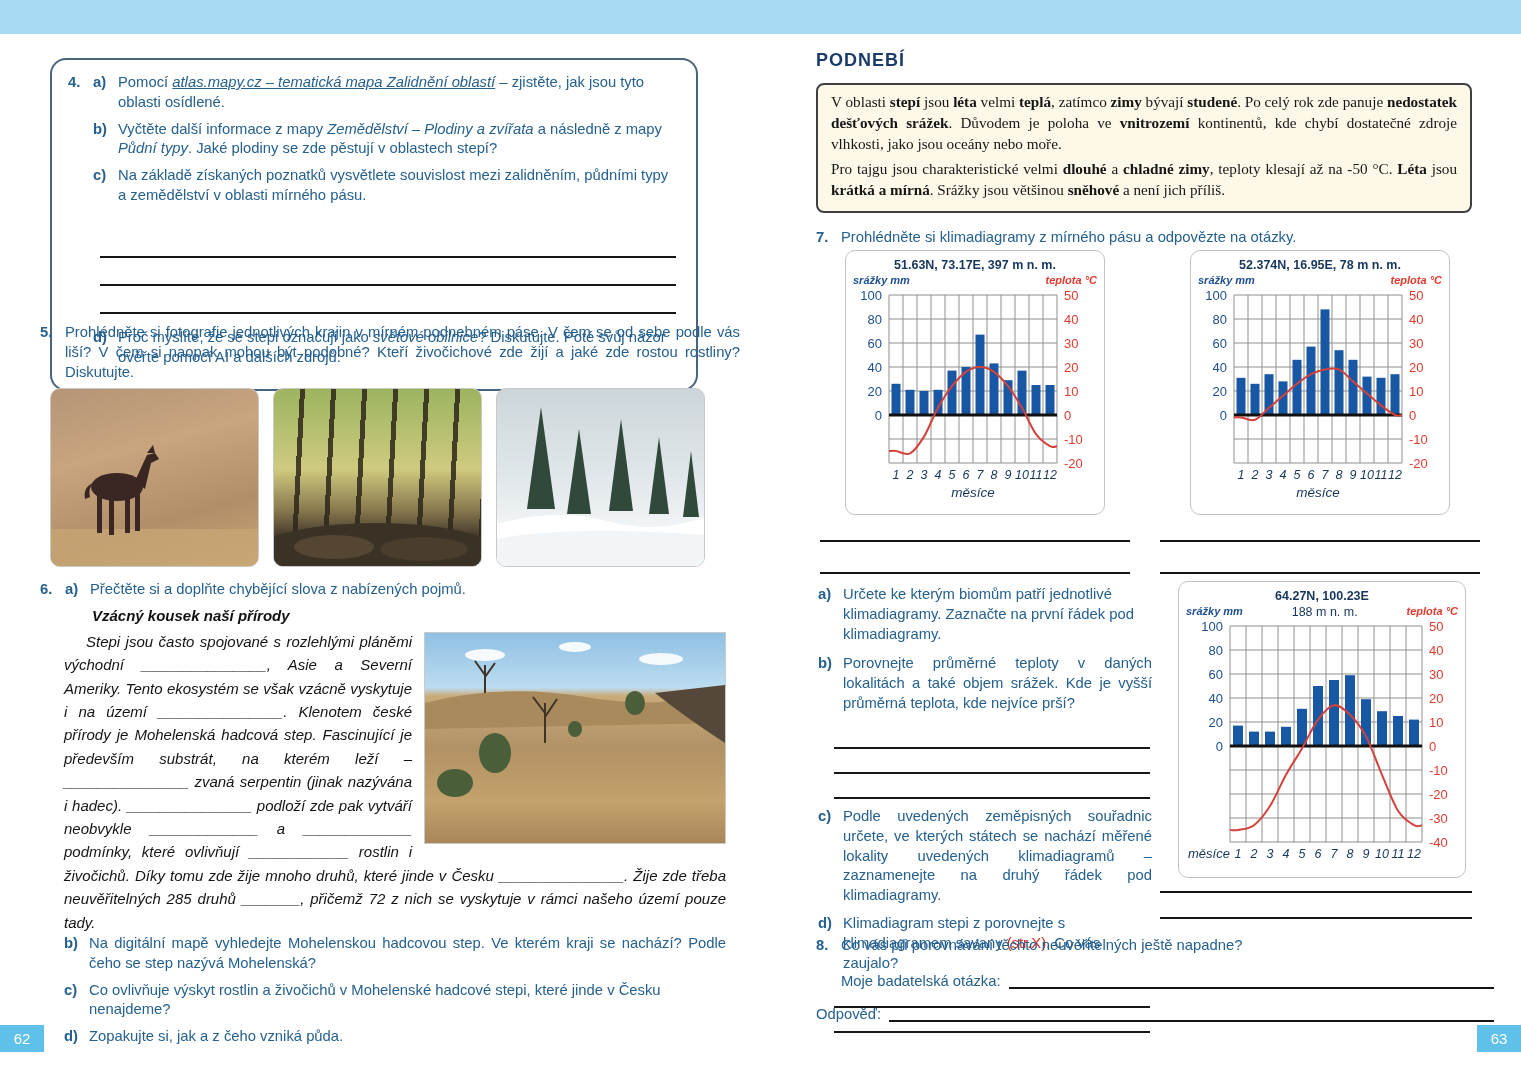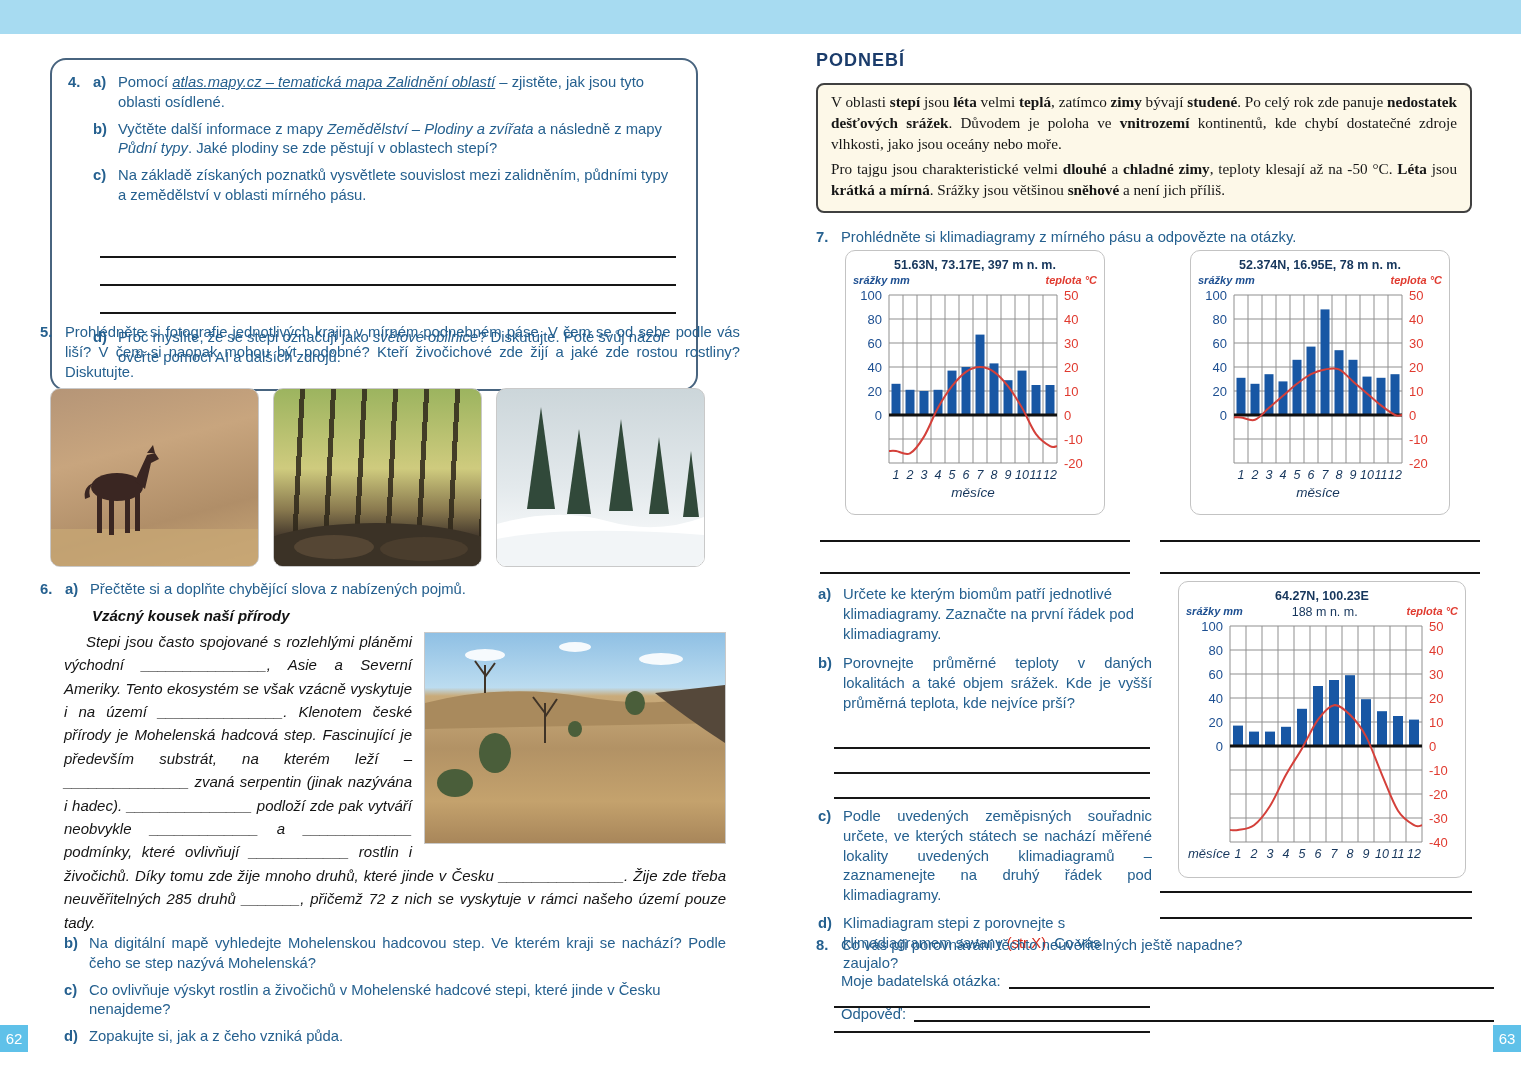--- a/index.html
+++ b/index.html
@@ -1,19 +1,19 @@
 <!DOCTYPE html>
 <html><head>
 <meta charset="utf-8">
 <style>
   html,body{margin:0;padding:0;}
   body{width:1521px;height:1079px;position:relative;background:#ffffff;
        font-family:"Liberation Sans",sans-serif;color:#222;overflow:hidden;}
   .topbar{position:absolute;left:0;top:0;width:1521px;height:34px;background:#a7dbf1;}
-  .pagenum{position:absolute;top:1025px;width:28px;height:27px;background:#5fc1e9;color:#fff;
+  .pagenum{position:absolute;top:1025px;width:44px;height:27px;background:#5fc1e9;color:#fff;
            font-size:15px;display:flex;align-items:center;justify-content:center;}
   .pagenum.left{left:0;}
   .pagenum.right{right:0;}
   .page{position:absolute;top:0;height:1079px;}
   .page-left{left:40px;width:715px;}
   .page-right{left:812px;width:700px;}
   
   .q-item{display:flex;color:#25608f;font-size:14.8px;line-height:1.34;margin-bottom:7px;}
   .q-num{width:25px;font-weight:bold;flex:none;}
   .q-lab{width:25px;font-weight:bold;flex:none;}
@@ -468,21 +468,21 @@
 
   <div class="q8">
     <div class="q-item">
       <span class="q-num">8.</span>
       <div class="q-txt">Co vás při porovnávání těchto neuvěřitelných ještě napadne?</div>
     </div>
     <div class="fillrow" style="margin-left:25px;justify-content:space-between;">
       <span>Moje badatelská otázka:</span>
       <span class="fill-line"></span>
     </div>
-    <div class="fillrow" style="margin-left:25px;">
+    <div class="fillrow" style="">
       <span>Odpověď:</span>
       <span class="fill-line"></span>
     </div>
   </div>
 </div>
 
 <div class="pagenum left">62</div>
 <div class="pagenum right">63</div>
 
 </body></html>

